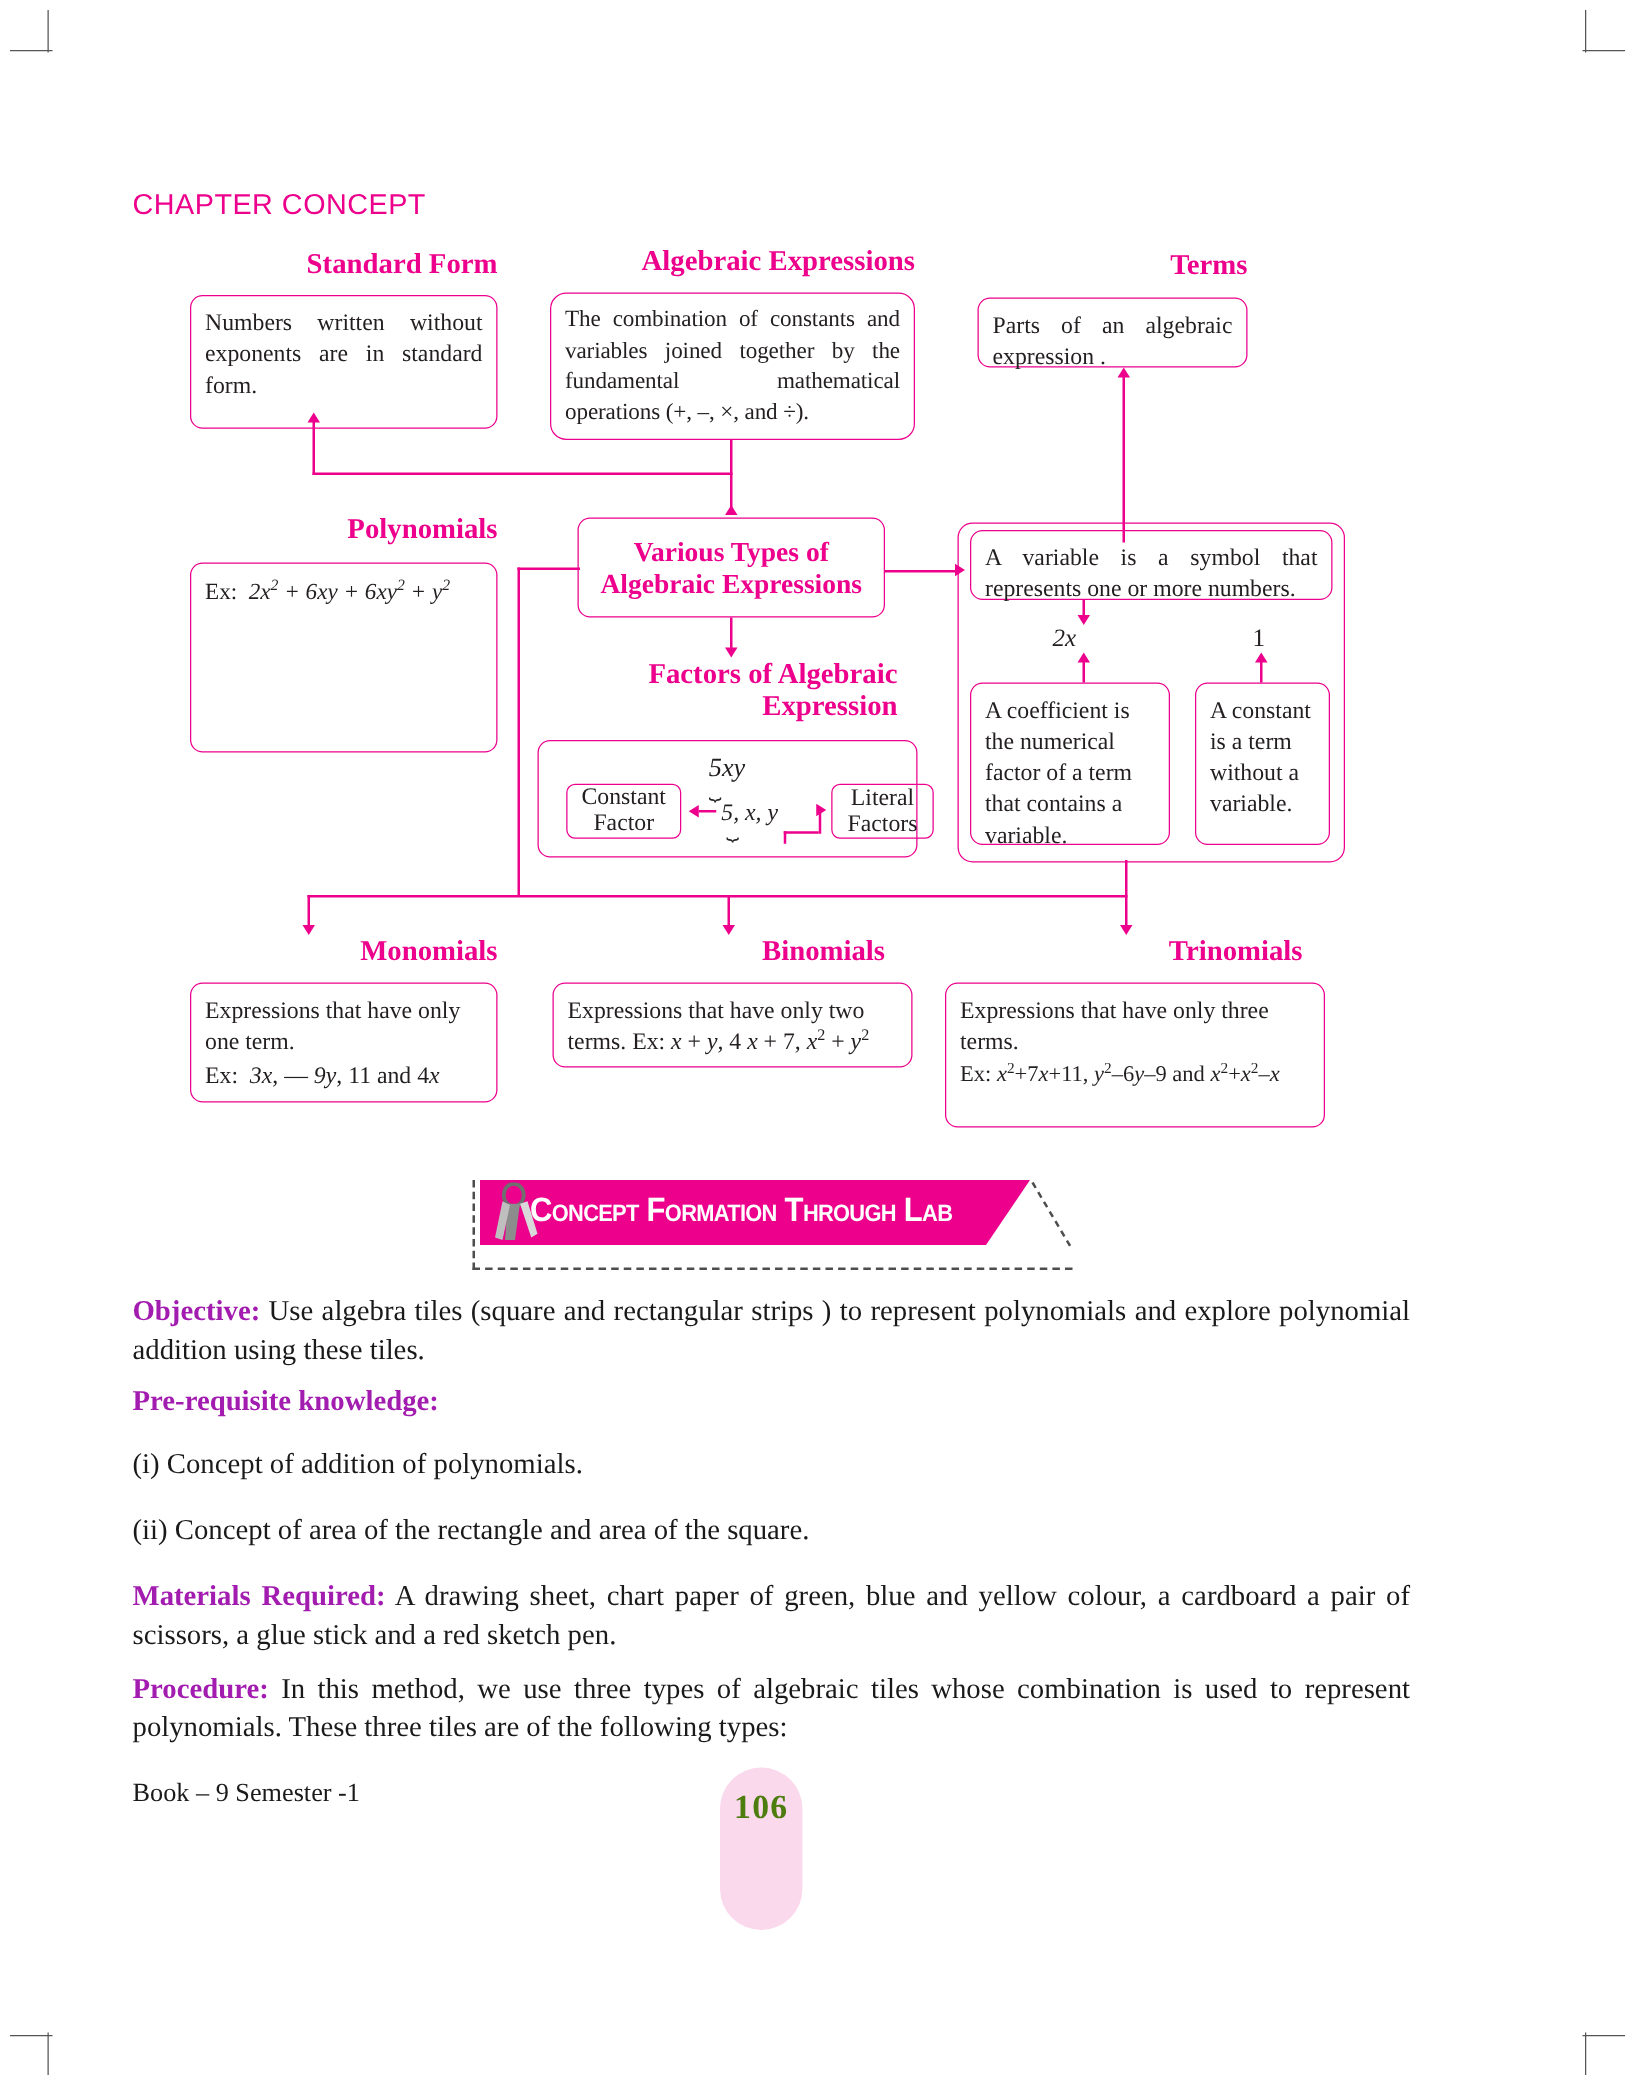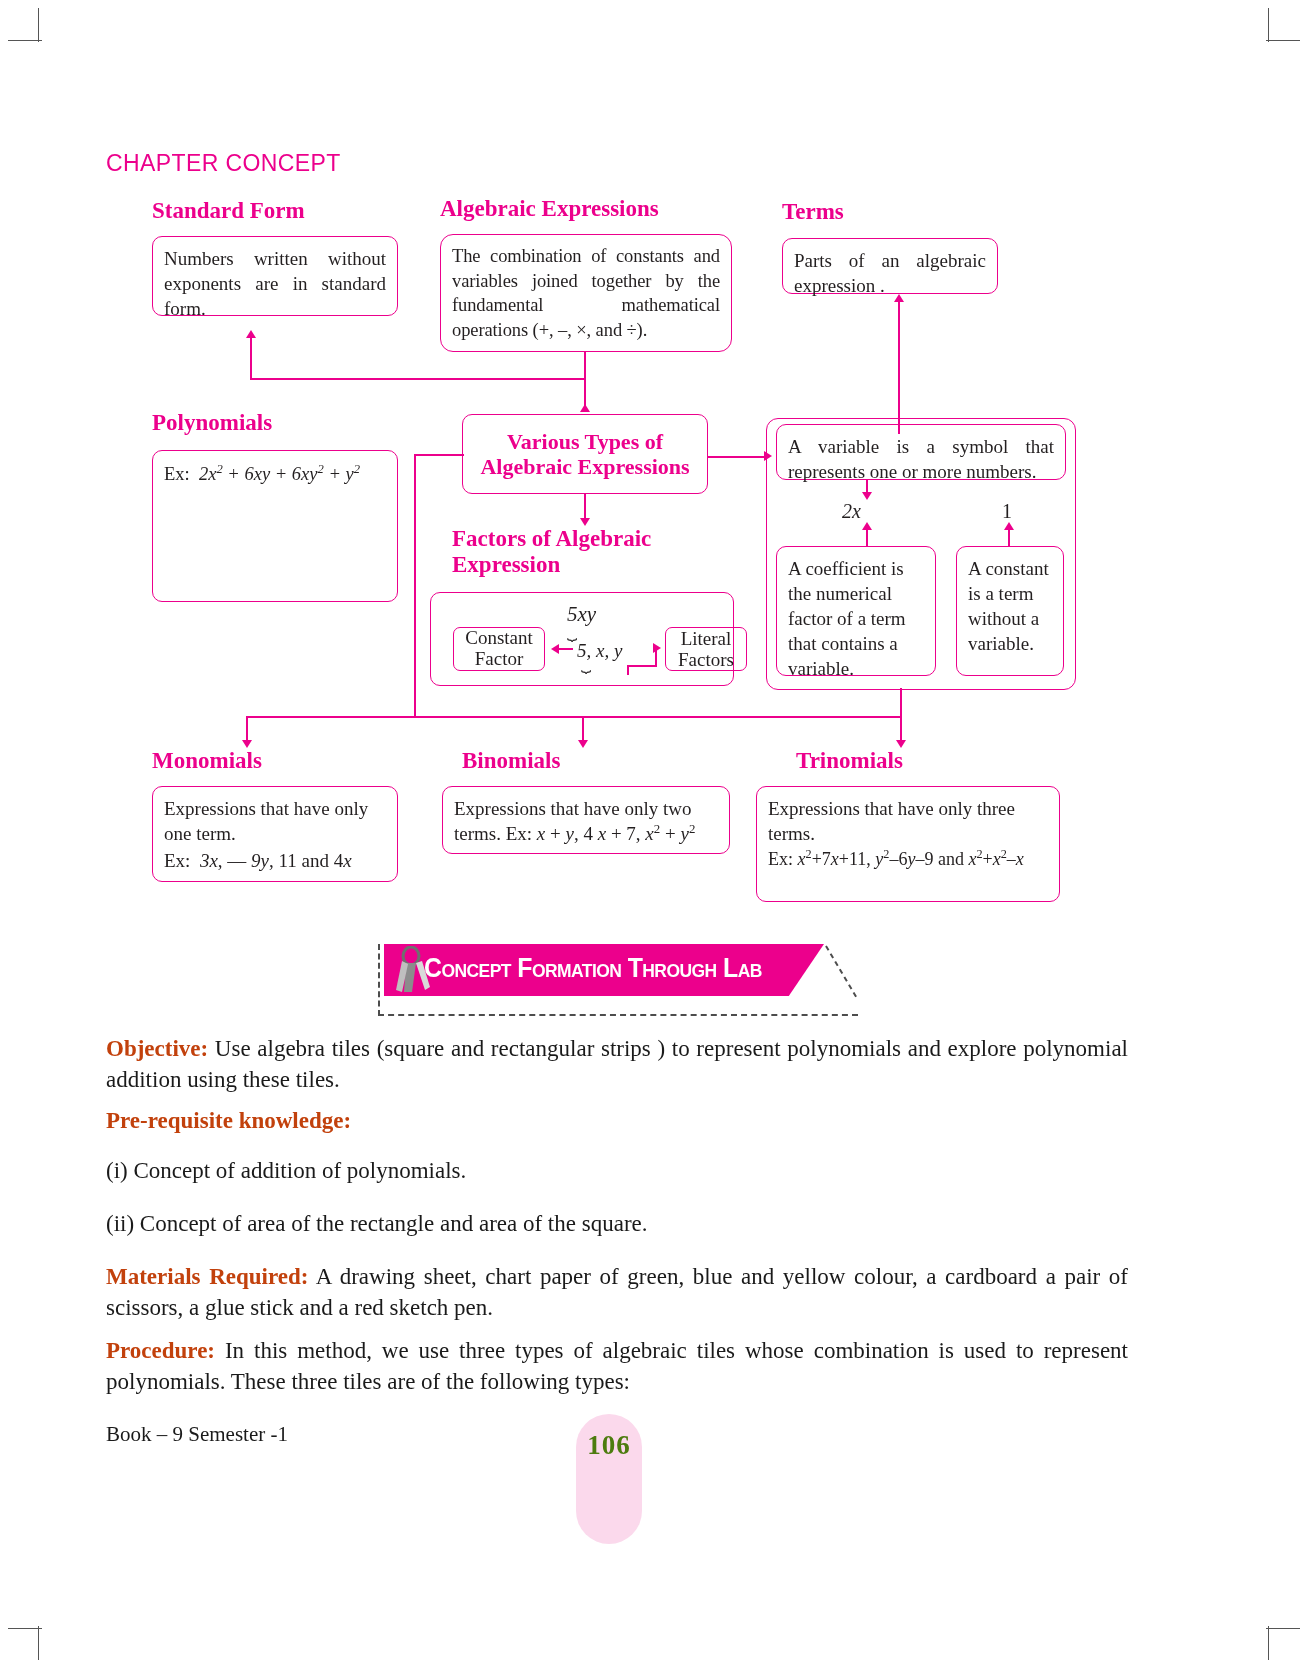--- a/index.html
+++ b/index.html
@@ -9,21 +9,21 @@
   
   .cm{position:absolute;background:#555;}
   .cm.v{width:1px;height:34px;}
   .cm.h{height:1px;width:34px;}
   .hdr{position:absolute;left:106px;top:150px;font-family:"Liberation Sans",sans-serif;
        font-size:23px;color:#ec008c;letter-spacing:.4px;}
 
   
   .node{position:absolute;}
   .ttl{position:absolute;font-family:"Liberation Serif",serif;font-weight:bold;color:#ec008c;
-       text-align:left;font-size:23px;line-height:1.12;}
+       text-align:right;font-size:23px;line-height:1.12;}
   .box{position:absolute;border:1.6px solid #ec008c;border-radius:10px;
        box-sizing:border-box;padding:9px 11px;font-size:19px;line-height:1.32;
        font-family:"Liberation Serif",serif;color:#231f20;}
   .box.just{text-align:justify;text-align-last:left;}
   .box.tight{letter-spacing:-0.1px;border-radius:13px;}
   .ctr{position:absolute;border:1.8px solid #ec008c;border-radius:10px;box-sizing:border-box;
        display:flex;align-items:center;justify-content:center;text-align:center;
        color:#ec008c;font-weight:bold;font-size:22px;line-height:1.14;font-family:"Liberation Serif",serif;}
 
   
@@ -50,21 +50,21 @@
       border-left:2px dashed #4d4d4d;border-bottom:2px dashed #4d4d4d;box-sizing:border-box;}
   .banner{position:absolute;left:6px;top:0px;width:440px;height:52px;background:#ec008c;
       clip-path:polygon(0 0,100% 0,92% 100%,0 100%);}
   .banner-txt{position:absolute;left:46px;top:9px;width:400px;color:#fff;font-weight:bold;
       font-family:"Liberation Sans",sans-serif;font-size:27px;letter-spacing:-0.6px;
       transform:scaleX(.92);transform-origin:left center;font-variant:small-caps;}
   .banner-dash2{position:absolute;left:446px;top:0;width:40px;height:72px;}
 
   .para{position:absolute;left:106px;width:1022px;font-size:23px;line-height:1.34;
         text-align:justify;text-align-last:left;font-family:"Liberation Serif",serif;}
-  .para b{color:#c2410c;}
+  .para b{color:#a21caf;}
 
   .foot{position:absolute;left:106px;top:1422px;font-size:21px;font-family:"Liberation Serif",serif;}
   .pnum{position:absolute;left:576px;top:1414px;width:66px;height:130px;background:#fbd9ec;
         border-radius:33px;}
   .pnum span{position:absolute;left:0;top:16px;width:66px;text-align:center;font-size:27px;
         font-weight:bold;font-family:"Liberation Serif",serif;color:#4d7c0f;letter-spacing:1px;}
 
   .brace{position:absolute;font-size:17px;color:#231f20;font-family:"Liberation Serif",serif;}
 </style>
 </head>
@@ -77,21 +77,21 @@
   <div class="cm v" style="left:1268px;top:8px;"></div>
   <div class="cm h" style="left:1266px;top:40px;"></div>
   <div class="cm v" style="left:38px;top:1626px;"></div>
   <div class="cm h" style="left:8px;top:1628px;"></div>
   <div class="cm v" style="left:1268px;top:1626px;"></div>
   <div class="cm h" style="left:1266px;top:1628px;"></div>
 
   <div class="hdr">CHAPTER CONCEPT</div>
 
   <div class="ttl" style="left:152px;top:198px;width:246px;">Standard Form</div>
-  <div class="box just" style="left:152px;top:236px;width:246px;height:80px;">Numbers written without exponents are in standard form.</div>
+  <div class="box just" style="left:152px;top:236px;width:246px;height:107px;">Numbers written without exponents are in standard form.</div>
 
   <div class="ttl" style="left:440px;top:196px;width:292px;">Algebraic Expressions</div>
   <div class="box just tight" style="left:440px;top:234px;width:292px;height:118px;font-size:18.5px;line-height:1.33;">The combination of constants and variables joined together by the fundamental mathematical operations (+, –, ×, and ÷).</div>
 
   <div class="ttl" style="left:782px;top:199px;width:216px;">Terms</div>
   <div class="box just" style="left:782px;top:238px;width:216px;height:56px;">Parts of an algebraic expression .</div>
 
   <div class="ln v" style="left:584px;top:352px;height:58px;"></div>
   <div class="ar up" style="left:580px;top:404px;"></div>
 

